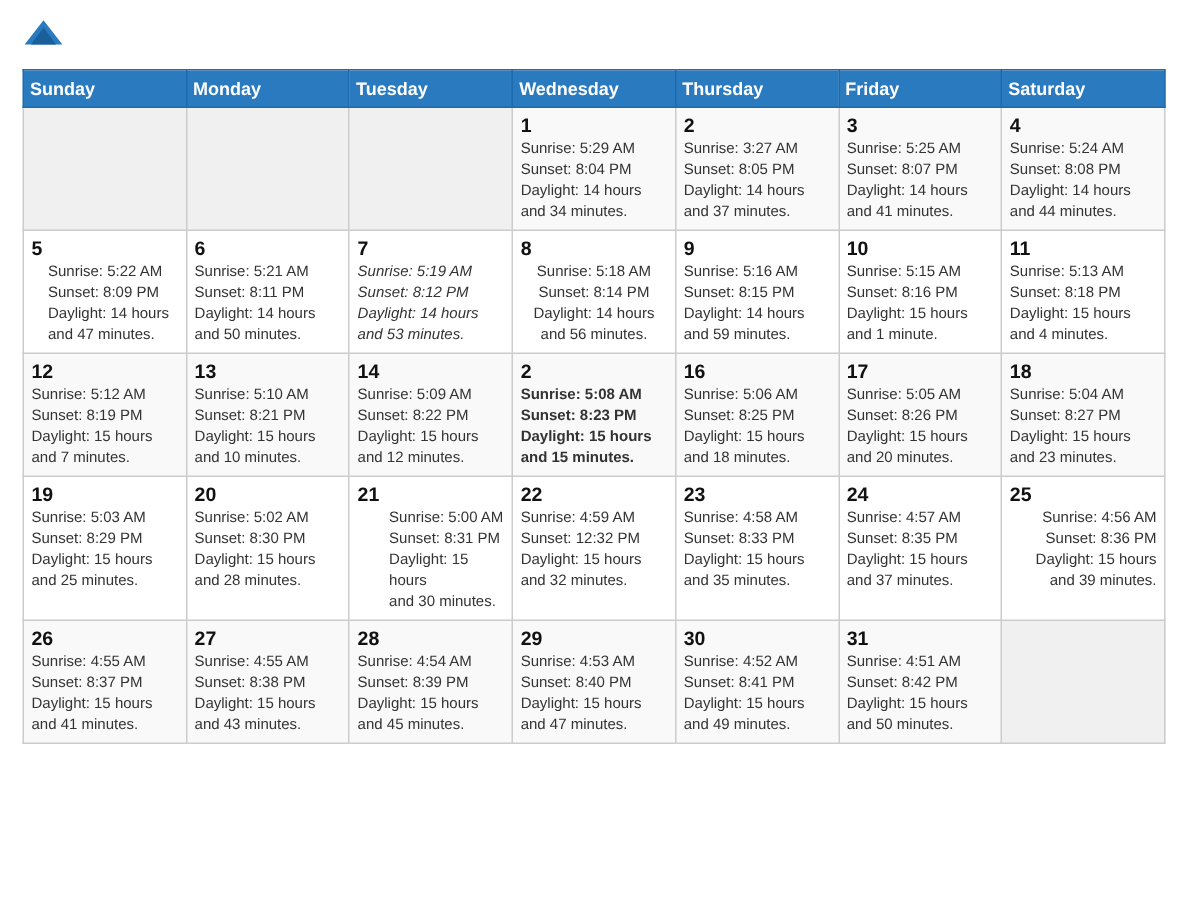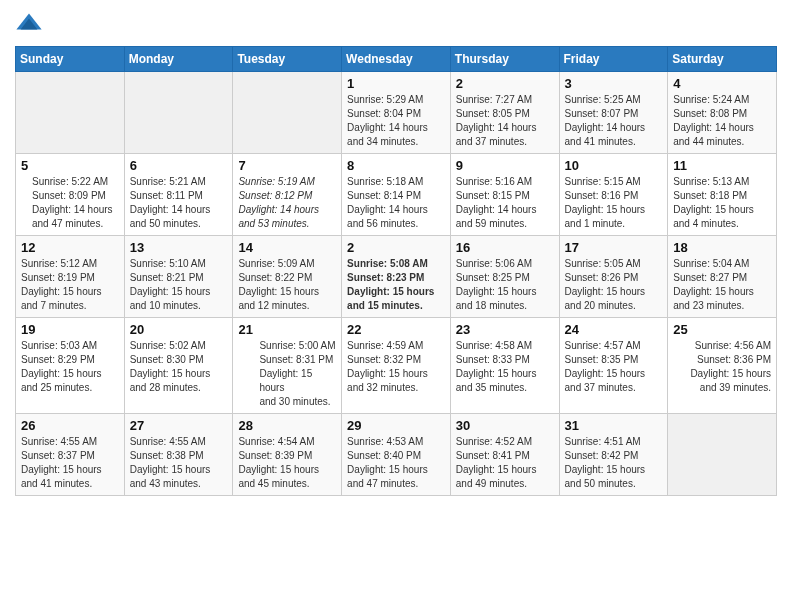--- a/index.html
+++ b/index.html
@@ -140,21 +140,21 @@
           <td class="empty-cell"></td>
           <td>
             <div class="day-number">1</div>
             <div class="day-info" style="white-space: pre-line;">Sunrise: 5:29 AM
 Sunset: 8:04 PM
 Daylight: 14 hours
 and 34 minutes.</div>
           </td>
           <td>
             <div class="day-number">2</div>
-            <div class="day-info" style="white-space: pre-line;">Sunrise: 7:27 AM
+            <div class="day-info" style="white-space: pre-line;">Sunrise: 3:27 AM
 Sunset: 8:05 PM
 Daylight: 14 hours
 and 37 minutes.</div>
           </td>
           <td>
             <div class="day-number">3</div>
             <div class="day-info" style="white-space: pre-line;">Sunrise: 5:25 AM
 Sunset: 8:07 PM
 Daylight: 14 hours
 and 41 minutes.</div>
@@ -184,21 +184,21 @@
           </td>
           <td>
             <div class="day-number">7</div>
             <div class="day-info" style="white-space: pre-line; font-style: italic;">Sunrise: 5:19 AM
 Sunset: 8:12 PM
 Daylight: 14 hours
 and 53 minutes.</div>
           </td>
           <td>
             <div class="day-number">8</div>
-            <div class="day-info" style="white-space: pre-line;">Sunrise: 5:18 AM
+            <div class="day-info" style="white-space: pre-line; text-align: center;">Sunrise: 5:18 AM
 Sunset: 8:14 PM
 Daylight: 14 hours
 and 56 minutes.</div>
           </td>
           <td>
             <div class="day-number">9</div>
             <div class="day-info" style="white-space: pre-line;">Sunrise: 5:16 AM
 Sunset: 8:15 PM
 Daylight: 14 hours
 and 59 minutes.</div>
@@ -287,21 +287,21 @@
           <td>
             <div class="day-number">21</div>
             <div class="day-info" style="white-space: pre-line; margin-left: 21px;">Sunrise: 5:00 AM
 Sunset: 8:31 PM
 Daylight: 15 hours
 and 30 minutes.</div>
           </td>
           <td>
             <div class="day-number">22</div>
             <div class="day-info" style="white-space: pre-line;">Sunrise: 4:59 AM
-Sunset: 8:32 PM
+Sunset: 12:32 PM
 Daylight: 15 hours
 and 32 minutes.</div>
           </td>
           <td>
             <div class="day-number">23</div>
             <div class="day-info" style="white-space: pre-line;">Sunrise: 4:58 AM
 Sunset: 8:33 PM
 Daylight: 15 hours
 and 35 minutes.</div>
           </td>

